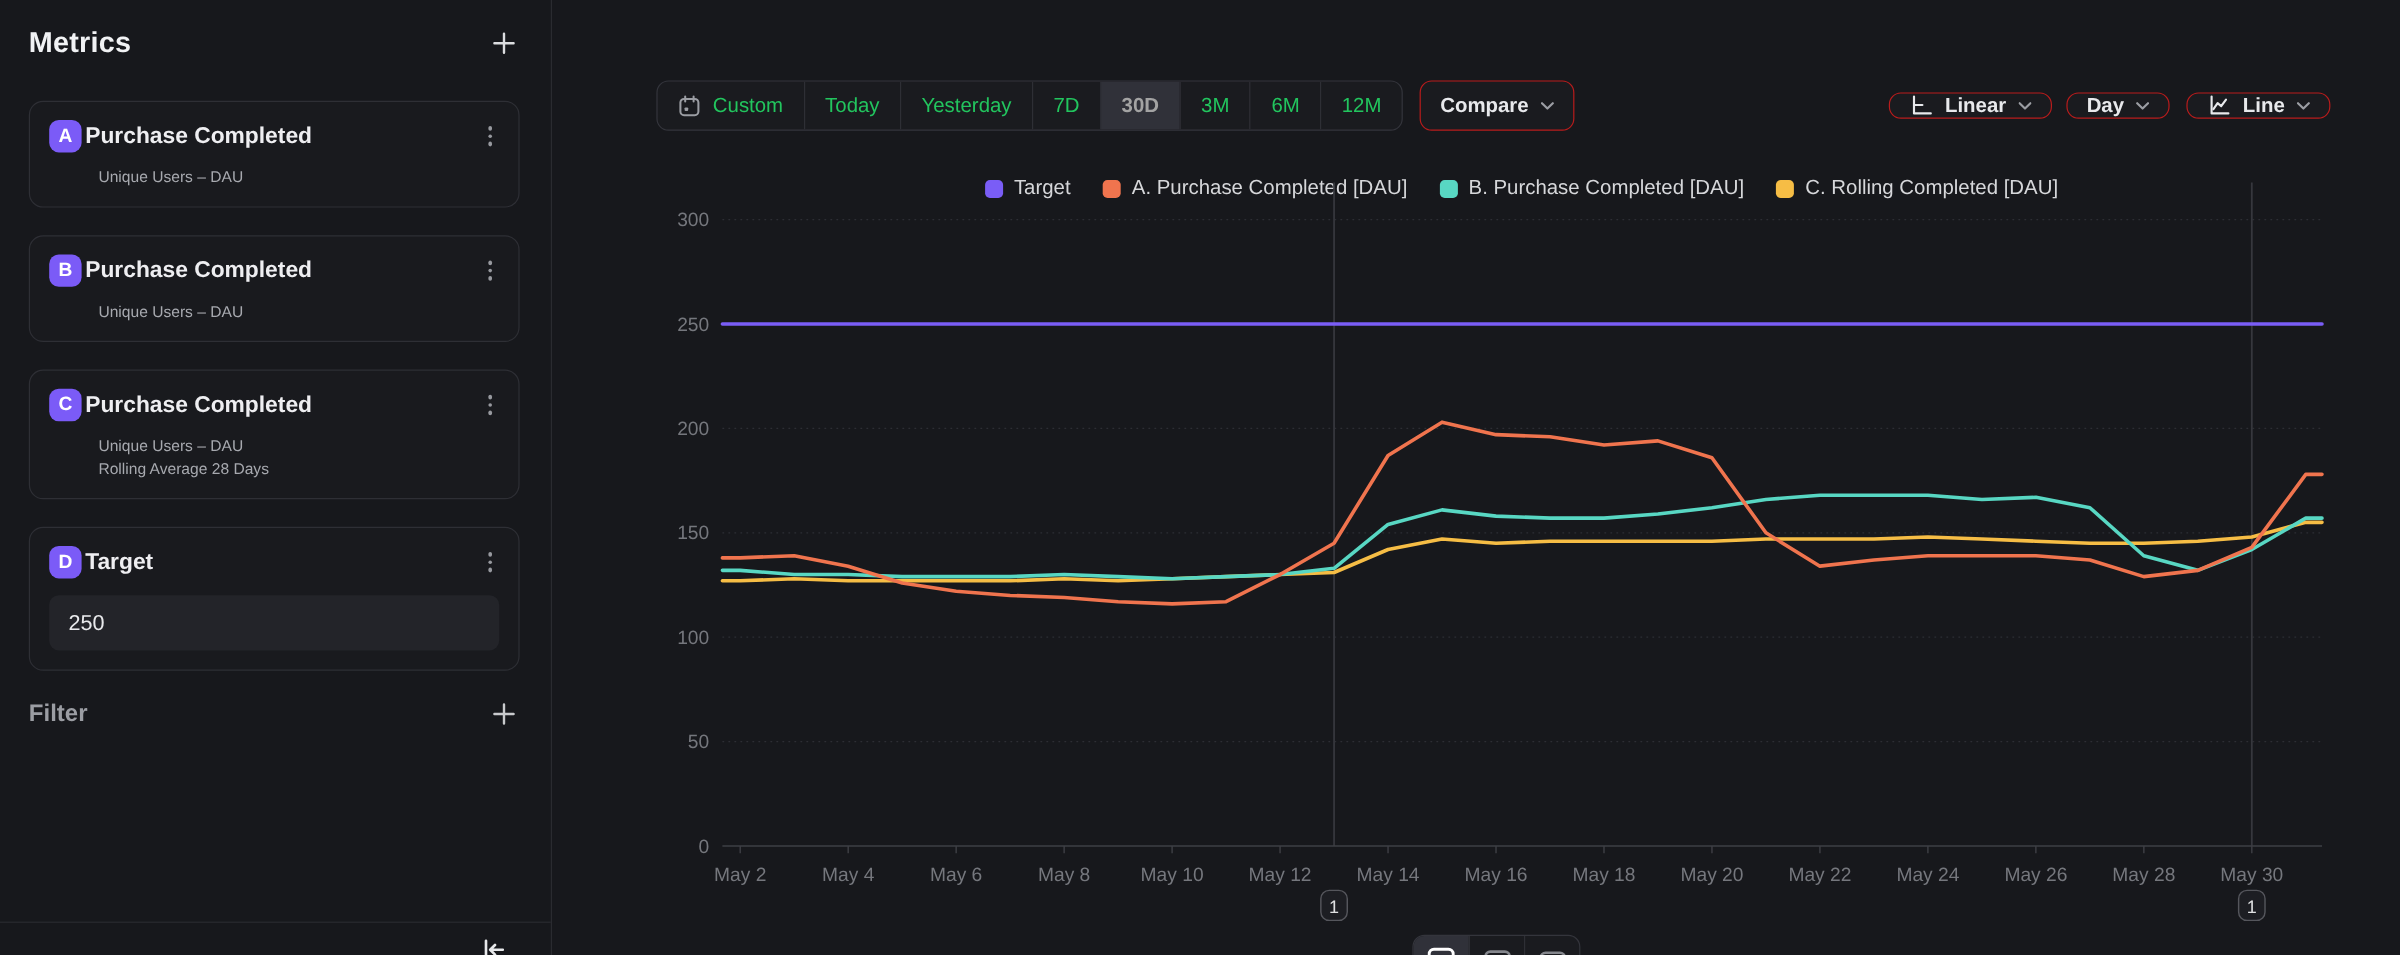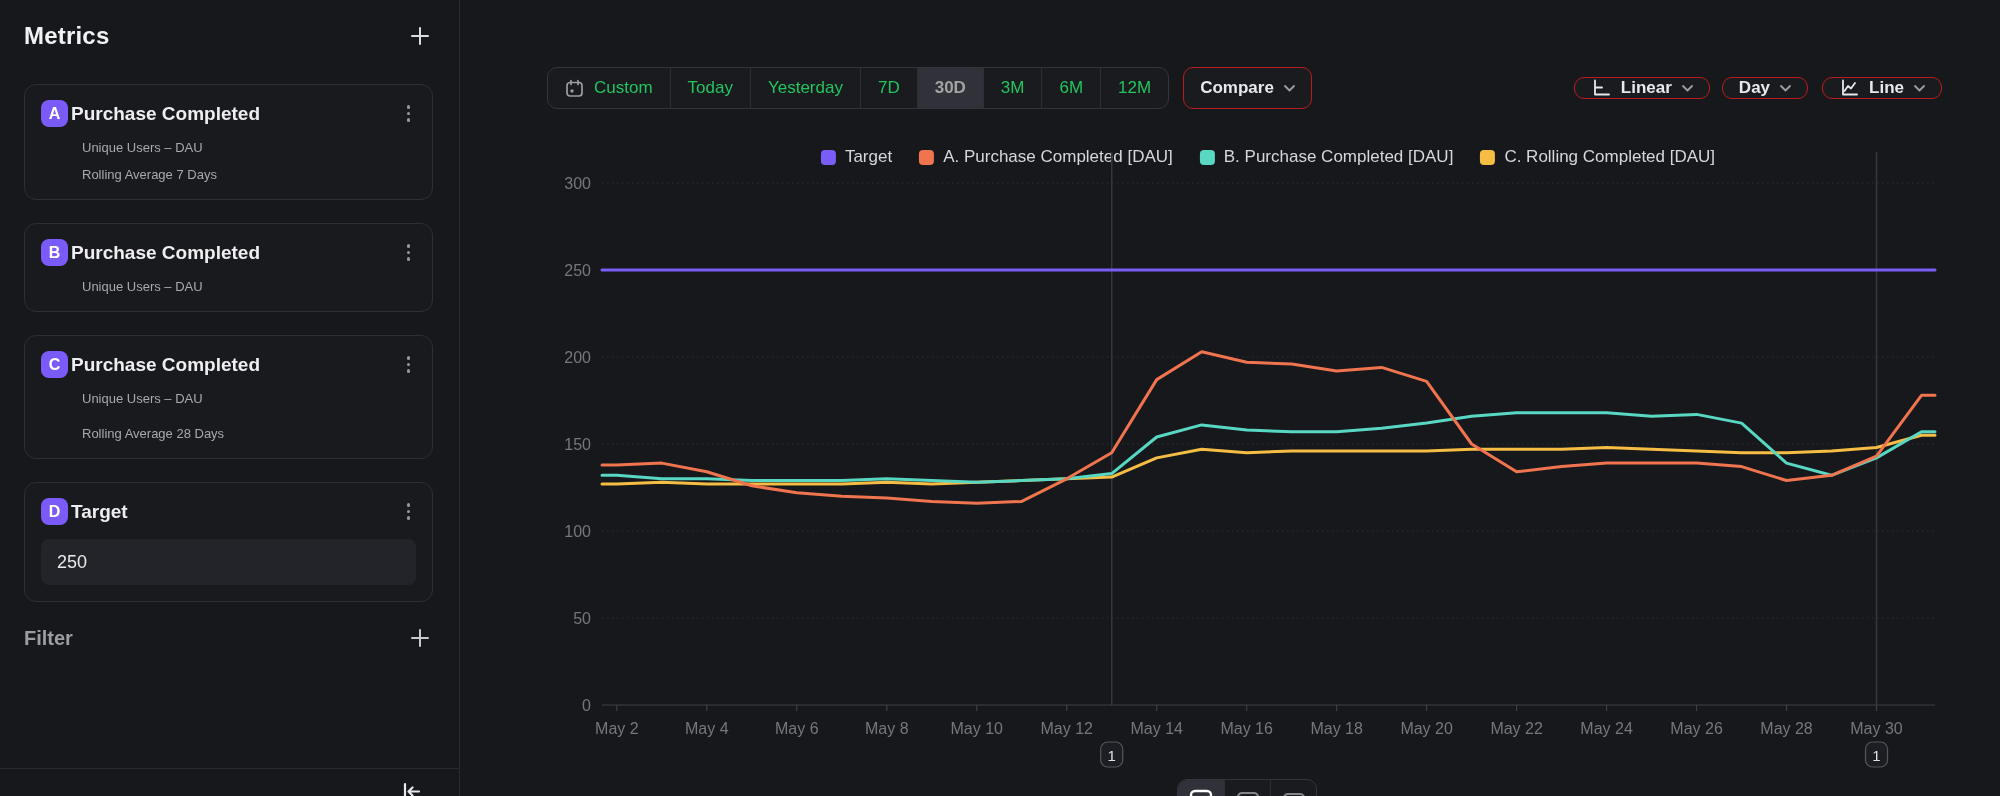--- a/index.html
+++ b/index.html
@@ -73,21 +73,20 @@
       <div class="card-top">
         <span class="badge">A</span>
         <span class="card-title">Purchase Completed</span>
         <button class="kebab">
             <i></i>
             <i></i>
             <i></i>
           </button>
       </div>
       <div class="card-sub">Unique Users – DAU</div>
-      <div class="card-sub" style="margin-top:12px">Rolling Average 7 Days</div>
     </div>
 
     <div class="metric-card">
       <div class="card-top">
         <span class="badge">B</span>
         <span class="card-title">Purchase Completed</span>
         <button class="kebab">
             <i></i>
             <i></i>
             <i></i>
@@ -100,21 +99,21 @@
       <div class="card-top">
         <span class="badge">C</span>
         <span class="card-title">Purchase Completed</span>
         <button class="kebab">
             <i></i>
             <i></i>
             <i></i>
           </button>
       </div>
       <div class="card-sub">Unique Users – DAU</div>
-      <div class="card-sub" style="margin-top:20px">Rolling Average 28 Days</div>
+      <div class="card-sub" style="margin-top:4px">Rolling Average 28 Days</div>
     </div>
 
     <div class="metric-card" style="padding-bottom:16px">
       <div class="card-top">
         <span class="badge">D</span>
         <span class="card-title">Target</span>
         <button class="kebab">
             <i></i>
             <i></i>
             <i></i>

